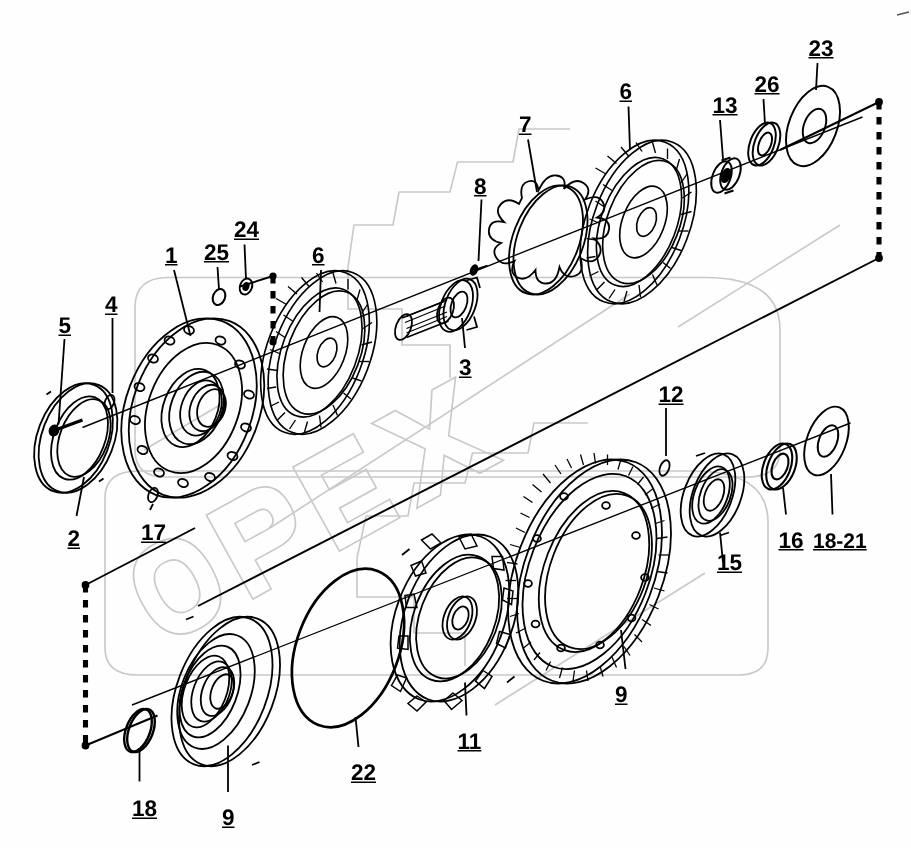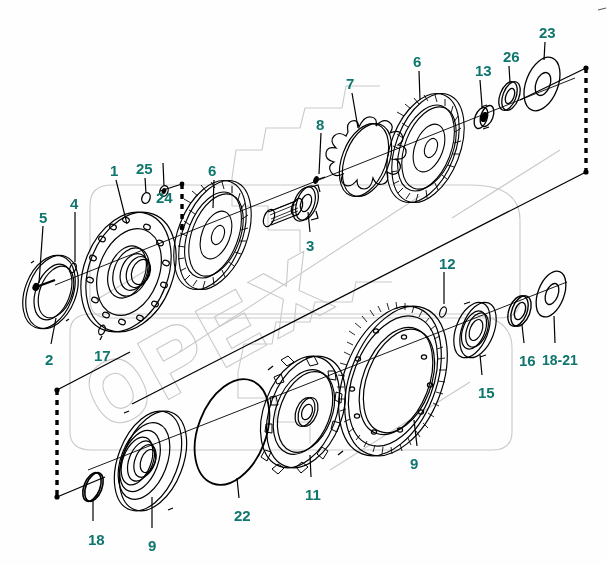--- a/index.html
+++ b/index.html
@@ -1,19 +1,19 @@
 <!DOCTYPE html>
 <html><head>
 <meta charset="utf-8">
 <style>
   html,body{margin:0;padding:0;background:#ffffff;}
   body{font-family:"Liberation Sans",sans-serif;}
   #stage{position:relative;width:607px;height:565px;background:#fefefe;overflow:hidden;}
   #stage svg{position:absolute;left:0;top:0;}
-  .lbl{position:absolute;font-family:"Liberation Sans",sans-serif;font-weight:bold;font-size:15px;color:#0f766e;white-space:nowrap;line-height:1;}
+  .lbl{position:absolute;font-family:"Liberation Sans",sans-serif;font-weight:bold;font-size:15px;color:#000000;white-space:nowrap;line-height:1;text-decoration:underline;}
   .lbl.wide{font-size:14px;}
 </style>
 </head>
 <body>
 
 <div id="stage">
 
 <svg width="607" height="565" viewBox="0 0 607 565">
   <defs>
     <clipPath id="frame">
@@ -456,23 +456,23 @@
 <div class="lbl" style="left:208px;top:163px;">6</div>
 <div class="lbl" style="left:413px;top:54px;">6</div>
 <div class="lbl" style="left:346px;top:76px;">7</div>
 <div class="lbl" style="left:316px;top:117px;">8</div>
 <div class="lbl" style="left:148px;top:538px;">9</div>
 <div class="lbl" style="left:410px;top:456px;">9</div>
 <div class="lbl" style="left:305px;top:487px;">11</div>
 <div class="lbl" style="left:439px;top:256px;">12</div>
 <div class="lbl" style="left:475px;top:63px;text-align:right;">13</div>
 <div class="lbl" style="left:88px;top:532px;">18</div>
-<div class="lbl" style="left:478px;top:385px;">15</div>
+<div class="lbl" style="left:478px;top:368px;">15</div>
 <div class="lbl" style="left:519px;top:353px;">16</div>
 <div class="lbl" style="left:94px;top:348px;">17</div>
 <div class="lbl wide" style="left:542px;top:353px;">18-21</div>
 <div class="lbl" style="left:234px;top:508px;">22</div>
 <div class="lbl" style="left:539px;top:25px;">23</div>
-<div class="lbl" style="left:156px;top:146px;margin-top:44px;">24</div>
+<div class="lbl" style="left:156px;top:146px;">24</div>
 <div class="lbl" style="left:136px;top:161px;">25</div>
 <div class="lbl" style="left:503px;top:49px;">26</div>
 
 </div>
 
 </body></html>

